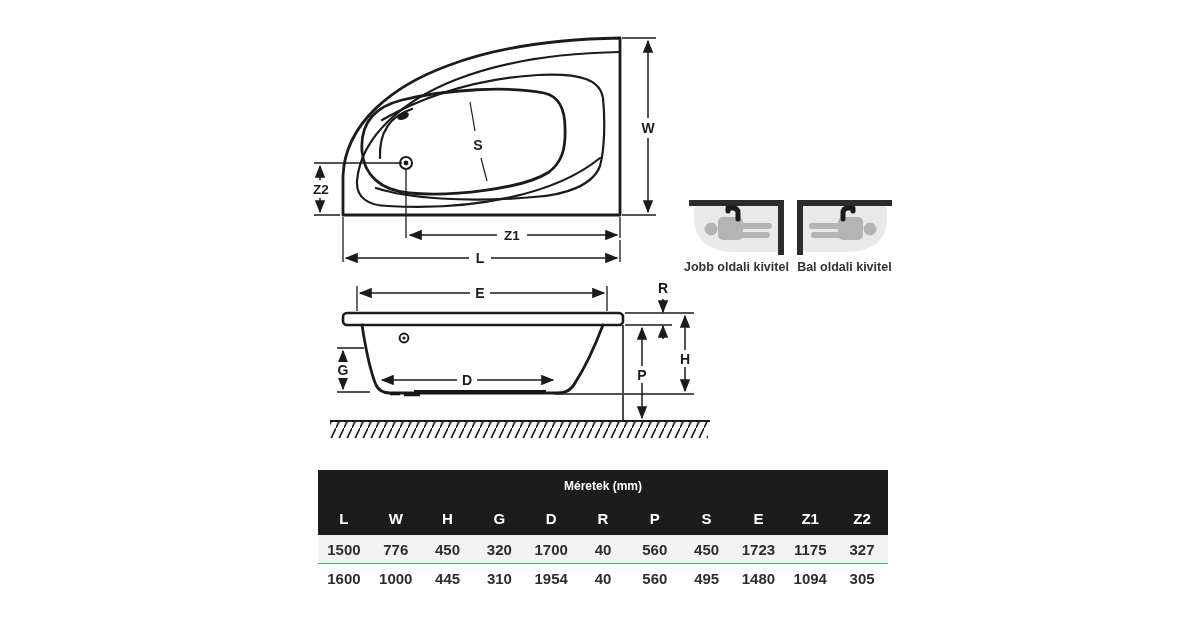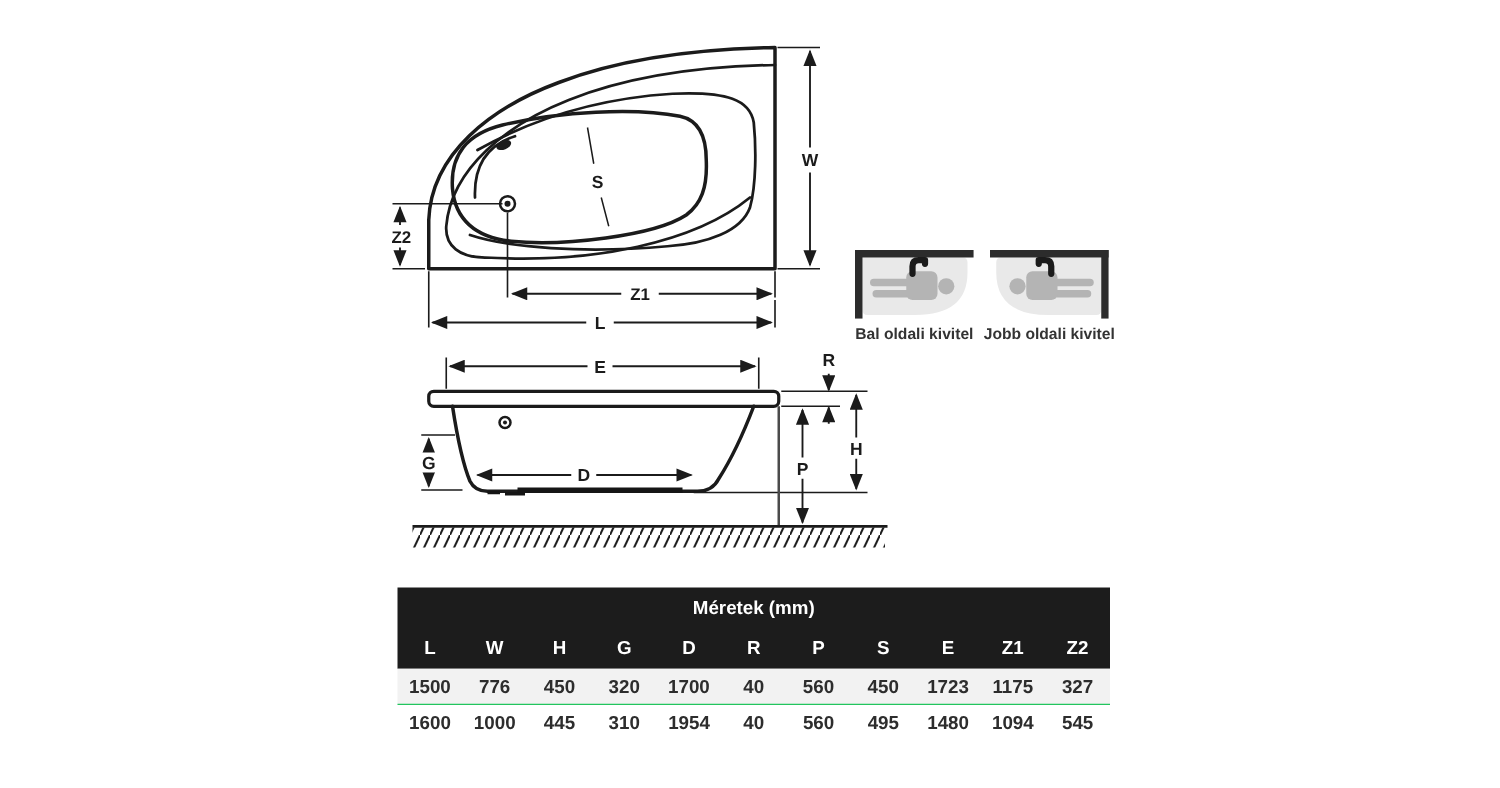--- a/index.html
+++ b/index.html
@@ -12,21 +12,21 @@
   .ext{stroke:#1b1b1b;stroke-width:1.3;fill:none;}
   .thin{stroke:#1b1b1b;stroke-width:1.2;fill:none;}
   .lblbg{fill:#ffffff;}
   
   .pictos{position:absolute;left:684px;top:200px;display:flex;gap:8px;}
   .picto-col{display:flex;flex-direction:column;align-items:center;}
   .picto-label{margin-top:5px;font-size:12.5px;font-weight:bold;color:#333333;white-space:nowrap;}
   
   .dim-table{position:absolute;left:318px;top:470px;width:570px;font-weight:bold;}
   .t-head{background:#1c1c1c;color:#ffffff;}
-  .t-title{height:32px;display:flex;align-items:center;justify-content:center;font-size:15px;}
+  .t-title{height:32px;display:flex;align-items:center;justify-content:center;font-size:12px;}
   .t-cols{display:flex;height:33px;}
   .cell{flex:1;display:flex;align-items:center;justify-content:center;font-size:15px;}
   .trow{display:flex;height:28px;color:#2d2d2d;}
   .trow.odd{background:#f2f2f2;border-bottom:1px solid #22c55e;}
   .trow.even{background:#ffffff;justify-content:flex-end;}
 </style>
 </head>
 <body>
 
 <div class="stage">
@@ -116,49 +116,49 @@
 
     <line class="dim" x1="62" y1="105" x2="233" y2="105" marker-start="url(#ah2)" marker-end="url(#ah2)"></line>
     <rect class="lblbg" x="137" y="96" width="20" height="17"></rect>
     <text x="147" y="110" font-size="14" text-anchor="middle">D</text>
 
     <line x1="10" y1="146" x2="390" y2="146" stroke="#1b1b1b" stroke-width="2.2"></line>
     <rect x="10" y="147" width="378" height="16" fill="url(#hatch)"></rect>
   </svg>
 
   <div class="pictos">
+    <div class="picto-col">
+      <svg width="95" height="55" viewBox="0 0 95 55">
+        <path fill="#e9e9e9" d="M89,6 L9,6 Q5,6 5,10 L5,18 Q5,52 47,52 L85,52 Q89,52 89,48 Z"></path>
+        <rect x="0" y="0" width="95" height="6" fill="#2c2c2c"></rect>
+        <rect x="89" y="0" width="6" height="55" fill="#2c2c2c"></rect>
+        <g fill="#b4b4b4">
+          <rect x="50" y="23" width="33" height="6" rx="3"></rect>
+          <rect x="50" y="32" width="31" height="6" rx="3"></rect>
+          <rect x="29" y="17" width="25" height="23" rx="5"></rect>
+          <circle cx="22" cy="29" r="6.5"></circle>
+        </g>
+        <path d="M49,19 L49,13 Q49,8 44,8 L39,8 L39,11" fill="none" stroke="#1b1b1b" stroke-width="5" stroke-linecap="round" stroke-linejoin="round"></path>
+      </svg>
+      <div class="picto-label">Jobb oldali kivitel</div>
+    </div>
     <div class="picto-col">
       <svg width="95" height="55" viewBox="0 0 95 55">
         <path fill="#e9e9e9" d="M6,6 L86,6 Q90,6 90,10 L90,18 Q90,52 48,52 L10,52 Q6,52 6,48 Z"></path>
         <rect x="0" y="0" width="95" height="6" fill="#2c2c2c"></rect>
         <rect x="0" y="0" width="6" height="55" fill="#2c2c2c"></rect>
         <g fill="#b4b4b4">
           <rect x="12" y="23" width="33" height="6" rx="3"></rect>
           <rect x="14" y="32" width="31" height="6" rx="3"></rect>
           <rect x="41" y="17" width="25" height="23" rx="5"></rect>
           <circle cx="73" cy="29" r="6.5"></circle>
         </g>
         <path d="M46,19 L46,13 Q46,8 51,8 L56,8 L56,11" fill="none" stroke="#1b1b1b" stroke-width="5" stroke-linecap="round" stroke-linejoin="round"></path>
       </svg>
       <div class="picto-label">Bal oldali kivitel</div>
-    </div>
-    <div class="picto-col">
-      <svg width="95" height="55" viewBox="0 0 95 55">
-        <path fill="#e9e9e9" d="M89,6 L9,6 Q5,6 5,10 L5,18 Q5,52 47,52 L85,52 Q89,52 89,48 Z"></path>
-        <rect x="0" y="0" width="95" height="6" fill="#2c2c2c"></rect>
-        <rect x="89" y="0" width="6" height="55" fill="#2c2c2c"></rect>
-        <g fill="#b4b4b4">
-          <rect x="50" y="23" width="33" height="6" rx="3"></rect>
-          <rect x="50" y="32" width="31" height="6" rx="3"></rect>
-          <rect x="29" y="17" width="25" height="23" rx="5"></rect>
-          <circle cx="22" cy="29" r="6.5"></circle>
-        </g>
-        <path d="M49,19 L49,13 Q49,8 44,8 L39,8 L39,11" fill="none" stroke="#1b1b1b" stroke-width="5" stroke-linecap="round" stroke-linejoin="round"></path>
-      </svg>
-      <div class="picto-label">Jobb oldali kivitel</div>
     </div>
   </div>
 
   <div class="dim-table">
     <div class="t-head">
       <div class="t-title">Méretek (mm)</div>
       <div class="t-cols">
           <div class="cell">L</div>
           <div class="cell">W</div>
           <div class="cell">H</div>
@@ -190,18 +190,18 @@
           <div class="cell">1600</div>
           <div class="cell">1000</div>
           <div class="cell">445</div>
           <div class="cell">310</div>
           <div class="cell">1954</div>
           <div class="cell">40</div>
           <div class="cell">560</div>
           <div class="cell">495</div>
           <div class="cell">1480</div>
           <div class="cell">1094</div>
-          <div class="cell">545</div>
+          <div class="cell">305</div>
         </div>
       </div>
   </div>
 
 </div>
 
 </body></html>

